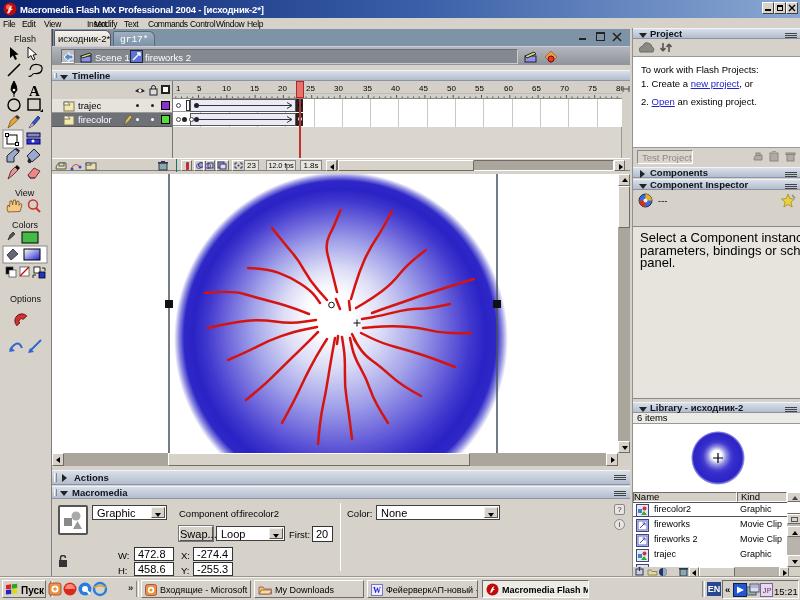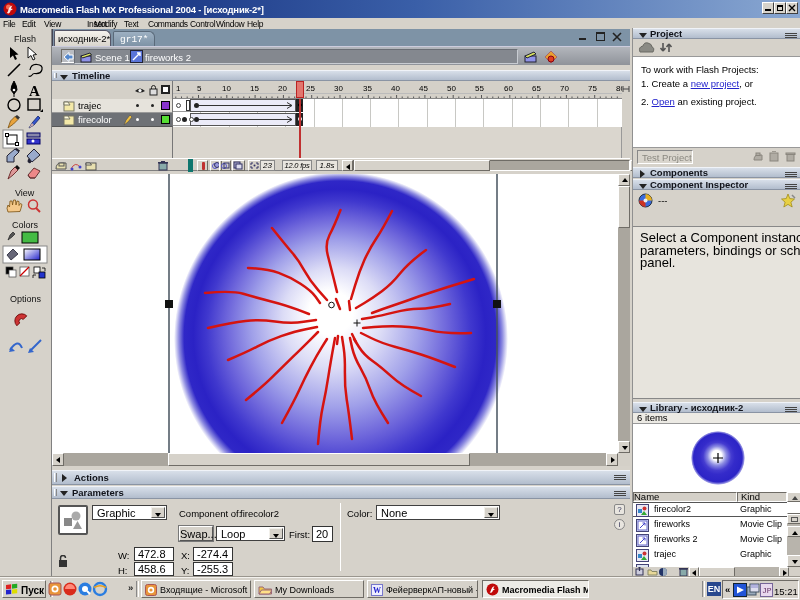--- a/index.html
+++ b/index.html
@@ -421,21 +421,21 @@
         <g transform="translate(30,0)">
           <rect x="1" y="3" width="10" height="7" fill="#e8e0b0" stroke="#555"></rect>
           <path d="M1 3 l4 0 l1.5 2 l-5.5 0z" fill="#fffbe0" stroke="#555"></path>
         </g>
       </svg>
   <svg class="abs" style="left:105px;top:1px" width="12" height="11">
         <rect x="2" y="3" width="8" height="7" fill="#8aa" stroke="#335"></rect>
         <rect x="1" y="2" width="10" height="1.5" fill="#335"></rect>
         <path d="M4 1 l4 0 l0 1.5 l-4 0z" fill="#335"></path>
       </svg>
-  <div class="abs" style="left:136px;top:0;width:457px;height:13px;border-left:5px solid #0f766e;font-style:italic;">
+  <div class="abs" style="left:124px;top:0;width:457px;height:13px;border-left:1px solid #0f766e;">
    <span class="abs ridge" style="left:4px;top:1px;width:11px;height:11px;background:#D6D2CA;">
           <span class="abs" style="left:4px;top:1px;width:3px;height:8px;background:#c03030;border-radius:1px;"></span>
         </span>
    <span class="abs ridge" style="left:17px;top:1px;width:12px;height:11px;"><svg width="10" height="9" style="margin:0 0 0 0">
             <circle cx="4" cy="5" r="2.5" fill="none" stroke="#55c"></circle>
             <circle cx="6" cy="4" r="2.5" fill="#99d" stroke="#336"></circle>
           </svg></span>
    <span class="abs ridge" style="left:26px;top:1px;width:12px;height:11px;"><svg width="10" height="9">
             <circle cx="4" cy="5" r="2.5" fill="none" stroke="#55c"></circle>
             <rect x="4" y="2" width="5" height="5" fill="none" stroke="#336"></rect>
@@ -536,21 +536,21 @@
 
  <div class="abs hdr" style="left:0;top:441px;width:578px;height:15px;">
   <div class="grip"></div><span class="tri-r" style="margin:3px 0 0 10px;"></span><span style="position:absolute;left:22px;top:1px;">Actions</span><div class="optic">
         <i></i>
         <i></i>
         <i></i>
       </div>
  </div>
 
  <div class="abs hdr" style="left:0;top:457px;width:578px;height:13px;">
-  <div class="grip"></div><span class="tri-d" style="margin:3px 0 0 8px;"></span><span style="position:absolute;left:20px;top:0px;">Parameters</span>
+  <div class="grip"></div><span class="tri-d" style="margin:3px 0 0 8px;"></span><span style="position:absolute;left:20px;top:0px;">Macromedia</span>
   <div class="optic">
         <i></i>
         <i></i>
         <i></i>
       </div>
  </div>
 
  <div class="abs" style="left:0;top:470px;width:578px;height:78px;background:#D6D2CA;color:#000;">
   <div class="abs" style="left:6px;top:6px;width:30px;height:30px;background:#fff;border:2px solid #555;border-radius:2px;">
    <svg width="26" height="26">

